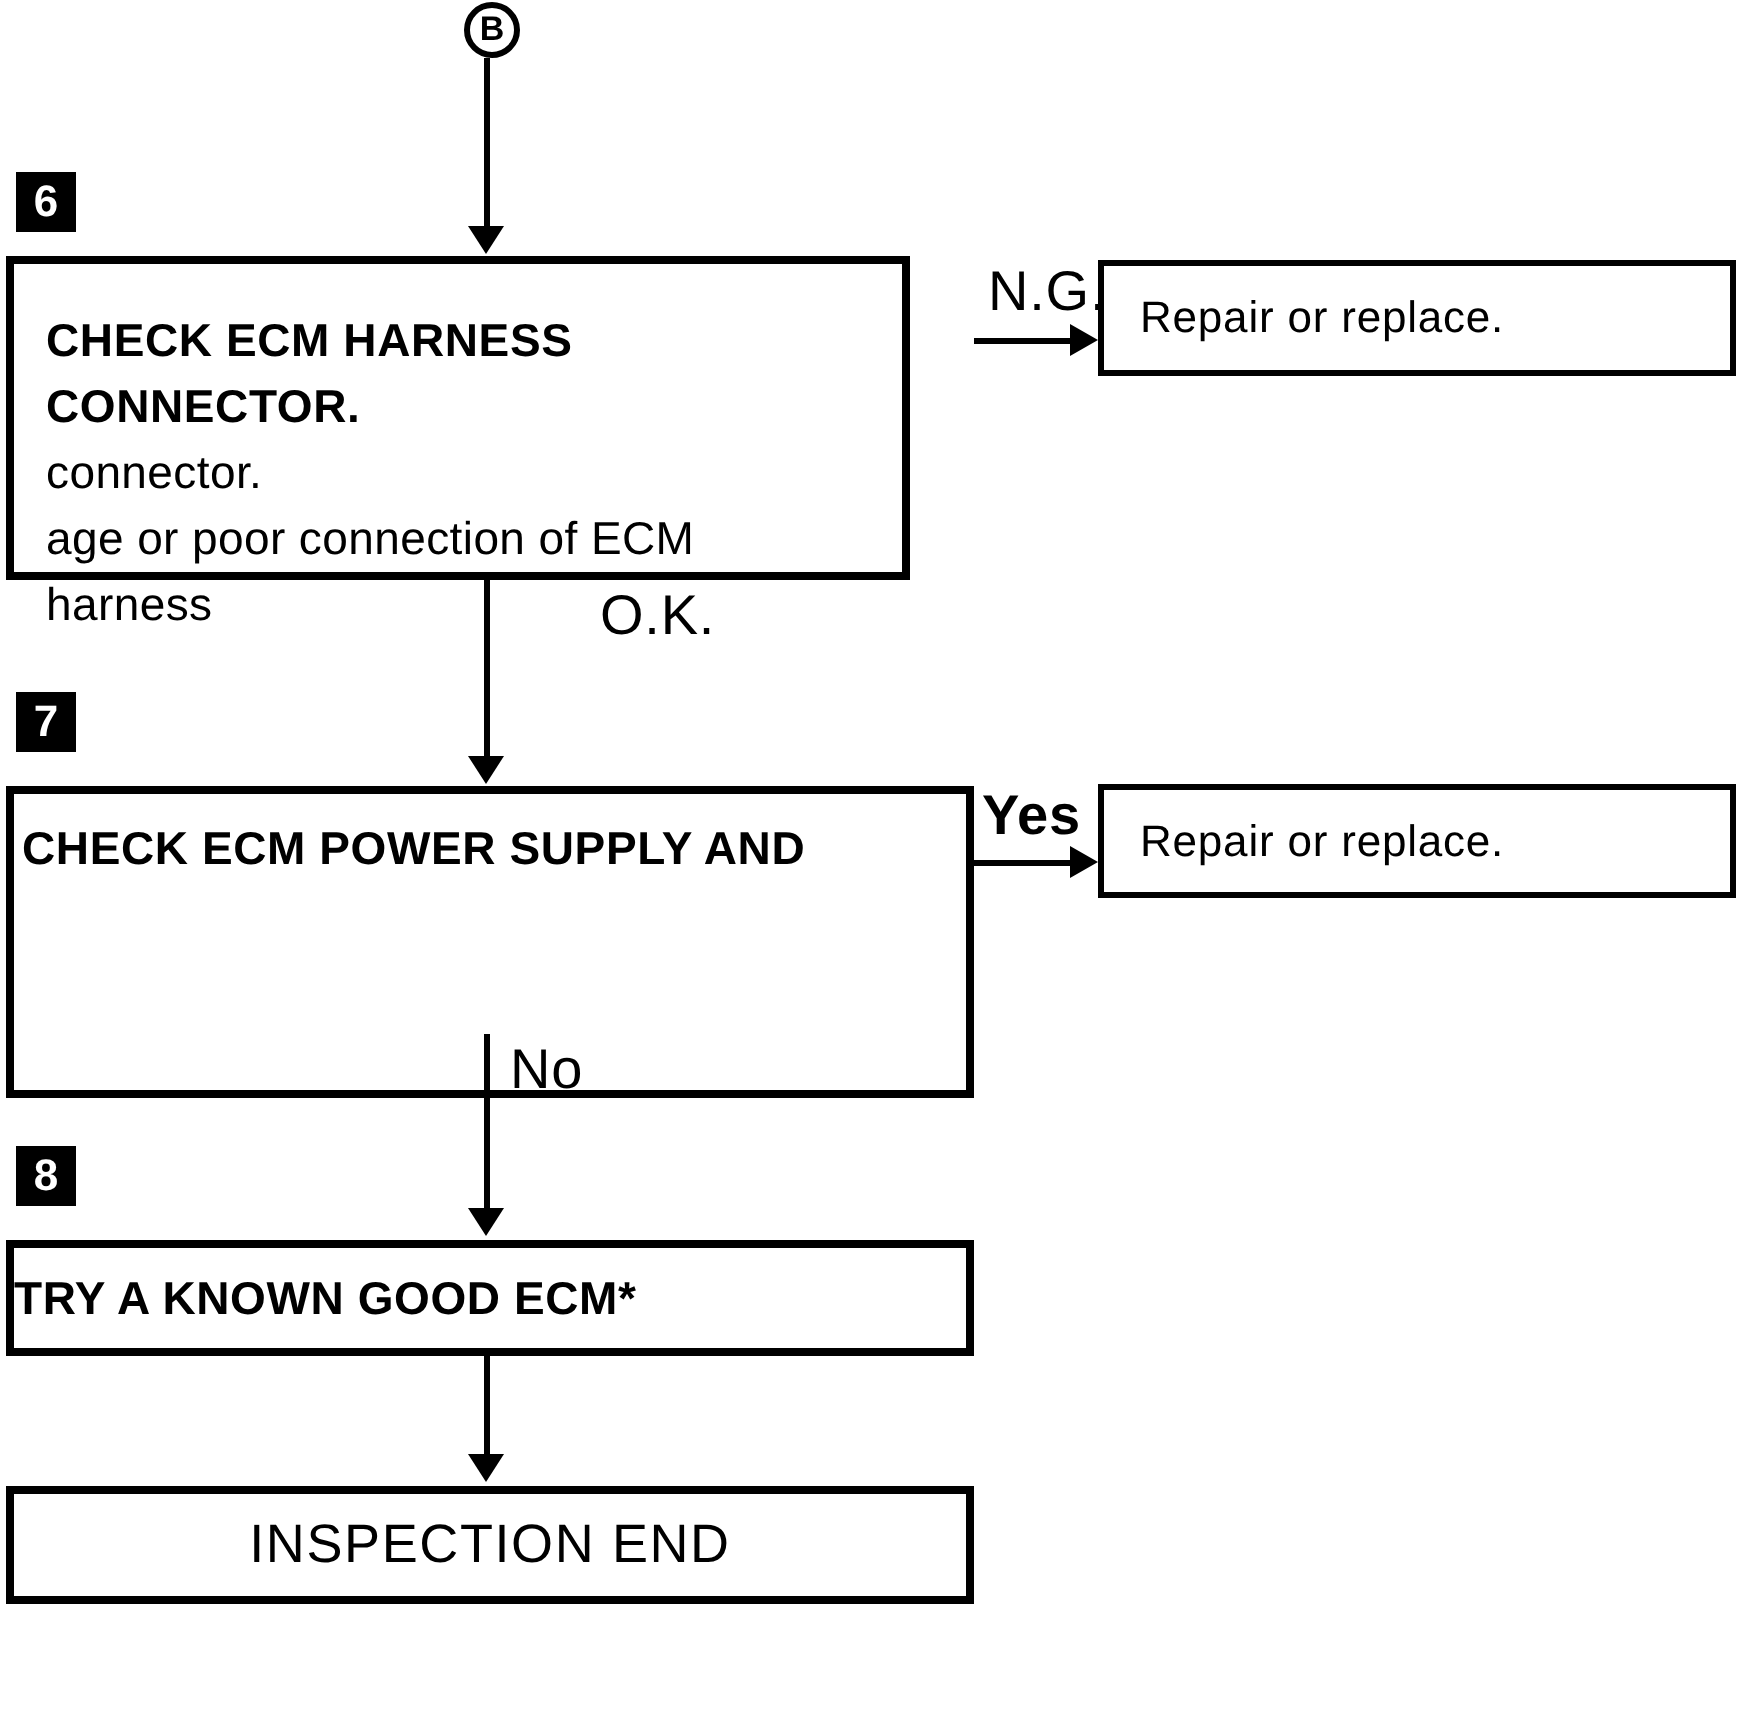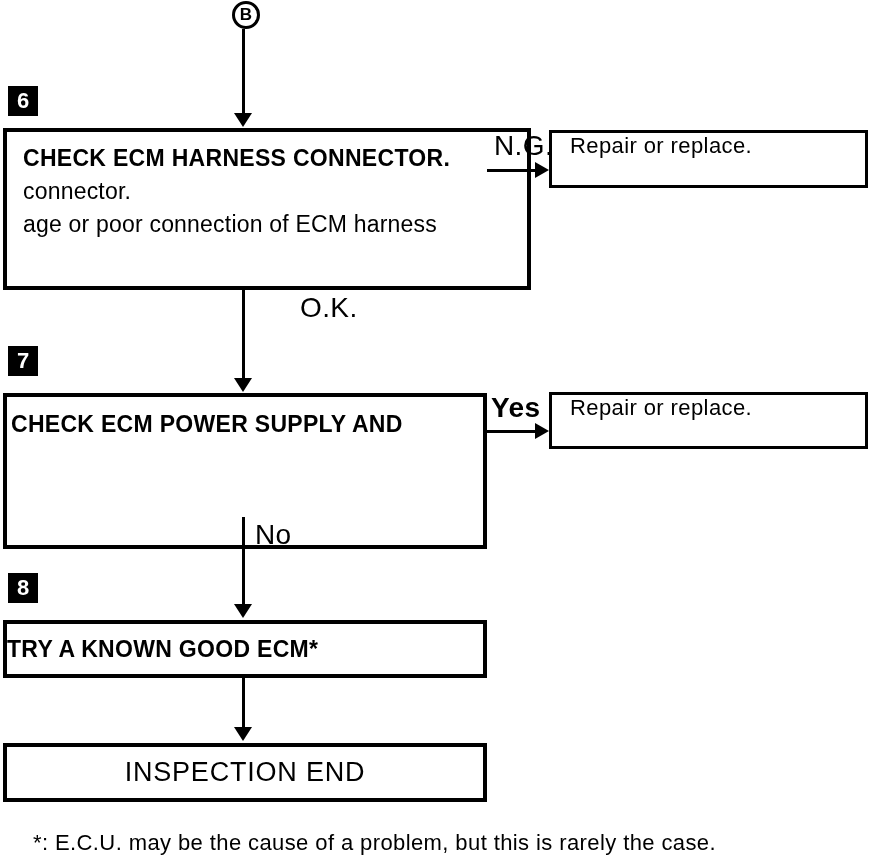--- a/index.html
+++ b/index.html
@@ -27,30 +27,30 @@
     font-weight:bold; font-size:22px;
   }
   .badge-6 { left:8px;  top:86px;  }
   .badge-7 { left:8px;  top:346px; }
   .badge-8 { left:8px;  top:573px; }
   
   .box {
     position:absolute; box-sizing:border-box;
     border:4px solid #000; background:#fff;
   }
-  .box-6 { left:3px; top:128px; width:528px; height:162px; padding:10px 16px; }
+  .box-6 { left:3px; top:128px; width:452px; height:162px; padding:22px 16px; }
   .box-7 { left:3px; top:393px; width:484px; height:156px; padding:11px 4px; }
   .box-8 { left:3px; top:620px; width:484px; height:58px;
            display:flex; align-items:center; padding-left:0; }
   .box-end { left:3px; top:743px; width:484px; height:59px;
            display:flex; align-items:center; justify-content:center; }
   .result-box {
     position:absolute; box-sizing:border-box;
     border:3px solid #000; background:#fff;
-    display:flex; align-items:flex-start; padding-left:18px;
+    display:flex; align-items:center; padding-left:18px;
     font-size:22px; letter-spacing:0.4px;
   }
   .result-1 { left:549px; top:130px; width:319px; height:58px; }
   .result-2 { left:549px; top:392px; width:319px; height:57px; }
   .box-title { font-weight:bold; font-size:23px; line-height:33px; letter-spacing:0.3px; }
   .box-body  { font-size:23px; line-height:33px; letter-spacing:0.2px; }
   .end-text  { font-size:27px; letter-spacing:0.8px; }
   
   .vline { position:absolute; width:3px; background:#000; }
   .hline { position:absolute; height:3px; background:#000; }
@@ -132,15 +132,14 @@
     <span class="box-title">TRY A KNOWN GOOD ECM*</span>
   </div>
 
   <div class="vline" style="left:242px; top:678px; height:49px;"></div>
   <div class="head-down" style="left:234px; top:727px;"></div>
 
   <div class="box box-end">
     <span class="end-text">INSPECTION END</span>
   </div>
 
-  <div class="footnote">*: E.C.U. may be the cause of a problem, but this is rarely the case.</div>
 
 </div>
 
 </body></html>

